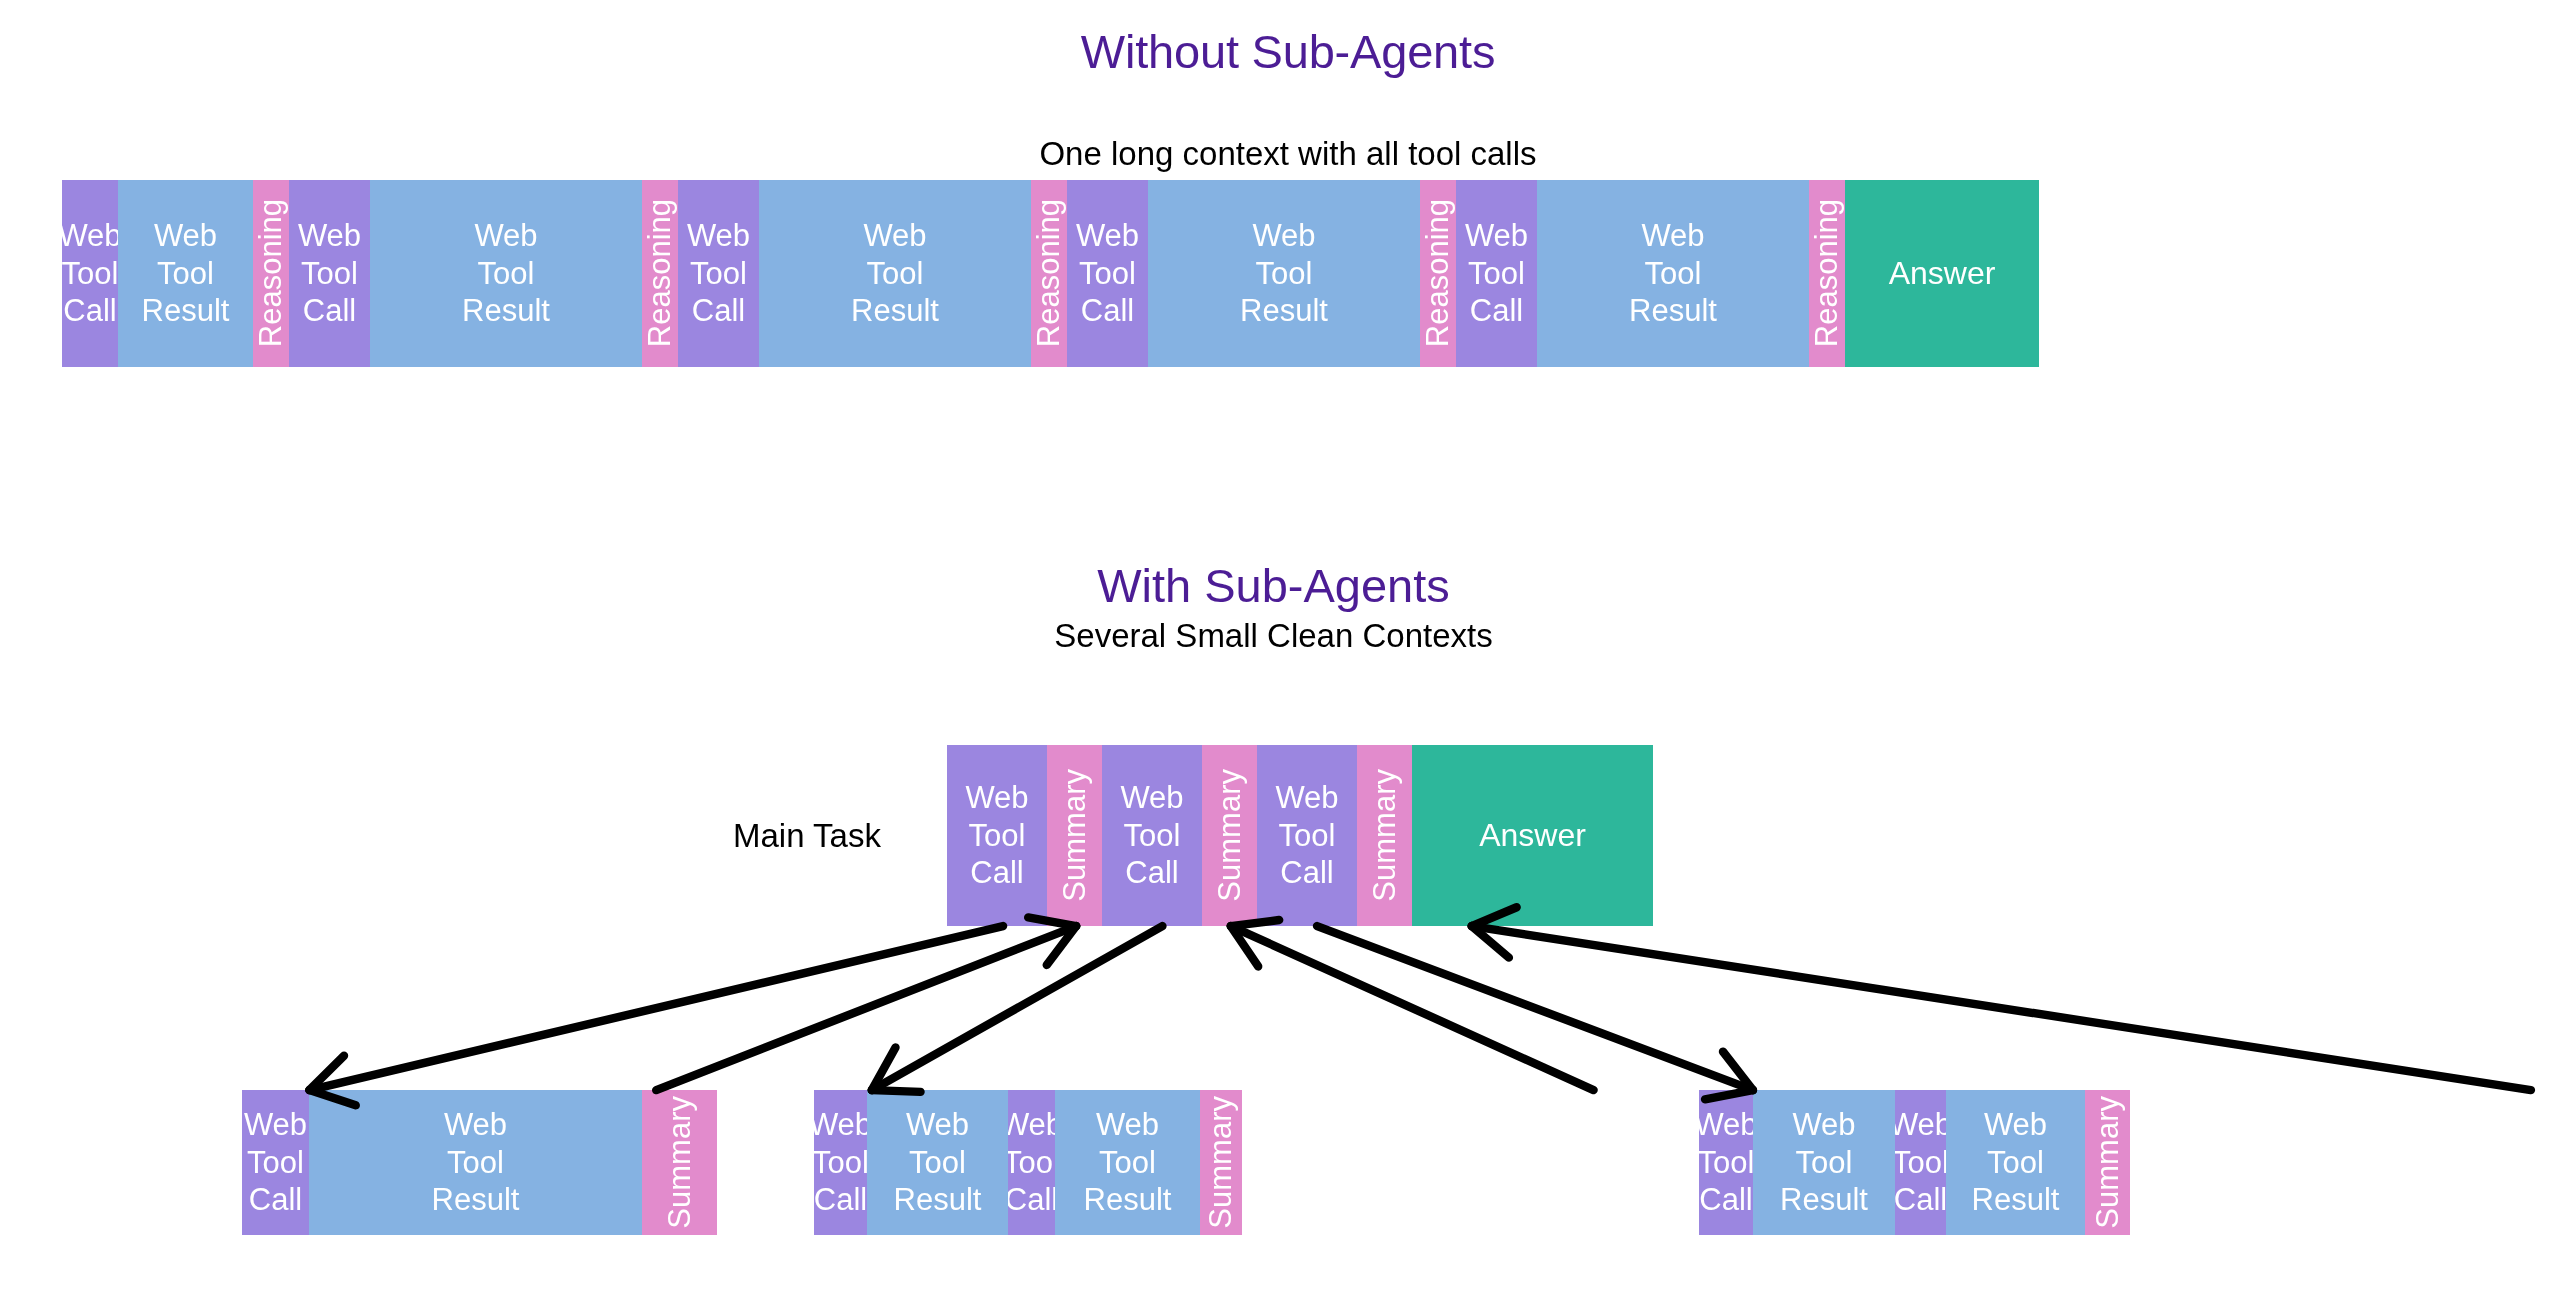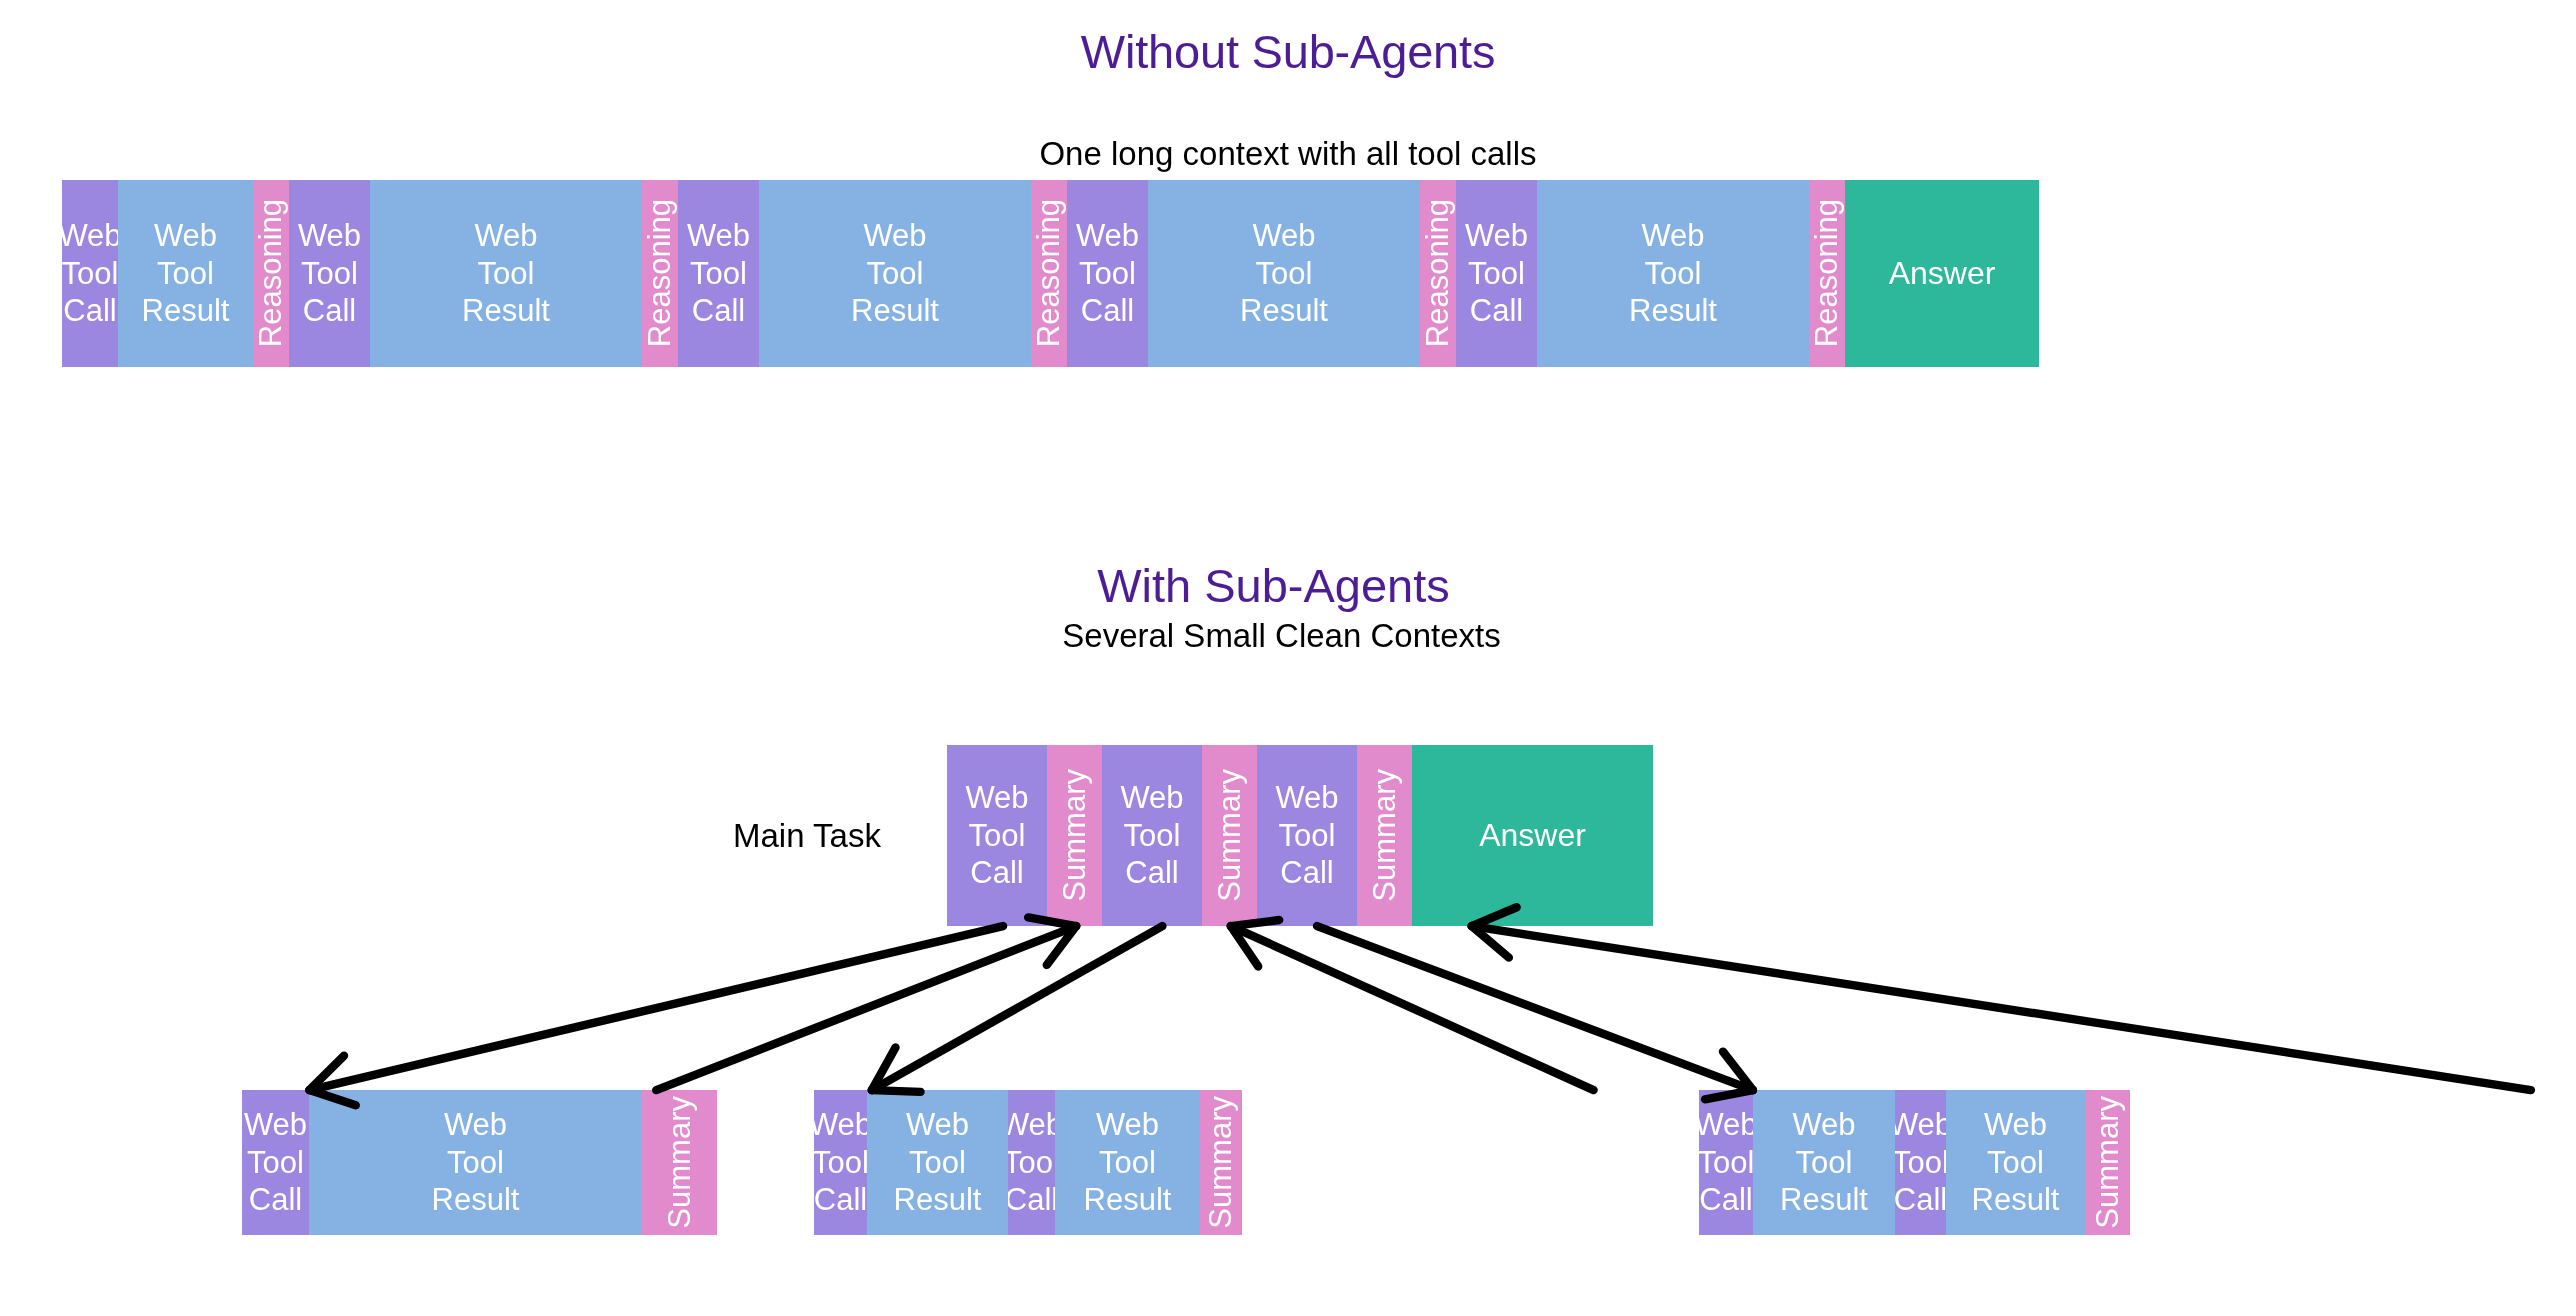--- a/index.html
+++ b/index.html
@@ -42,21 +42,21 @@
     left: 0; top: 111px; width: 2576px;
     font-size: 33px;
     margin-top: 24px;
   }
   #title-with {
     left: 8px; top: 539px; width: 2531px;
     font-size: 47px;
     margin-top: 19px;
   }
   #subtitle-with {
-    left: 16px; top: 617px; width: 2531px;
+    left: 8px; top: 617px; width: 2531px;
     font-size: 33px;
   }
 
   
   .row-label {
     position: absolute;
     text-align: center;
     font-size: 33px;
     color: #000000;
     line-height: 1.22;

